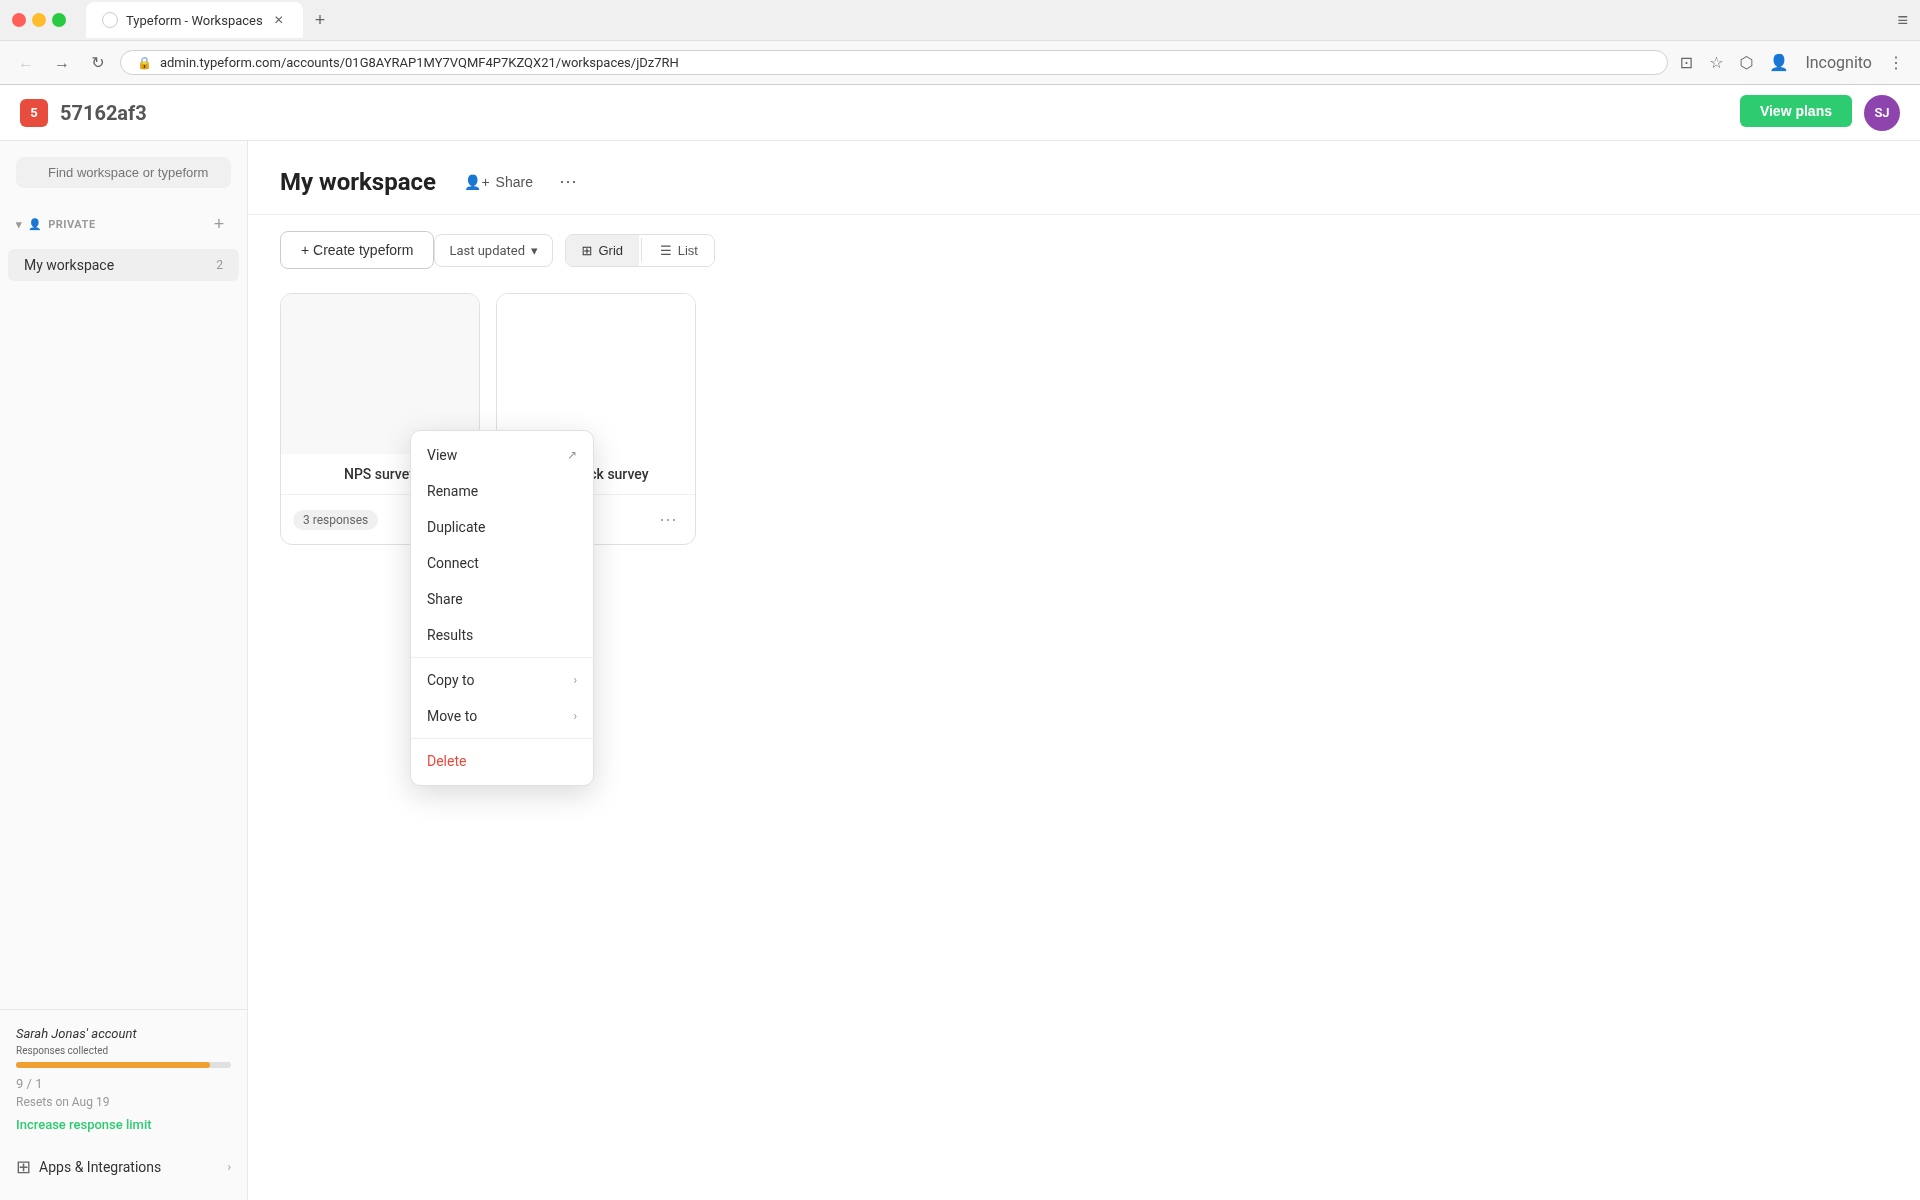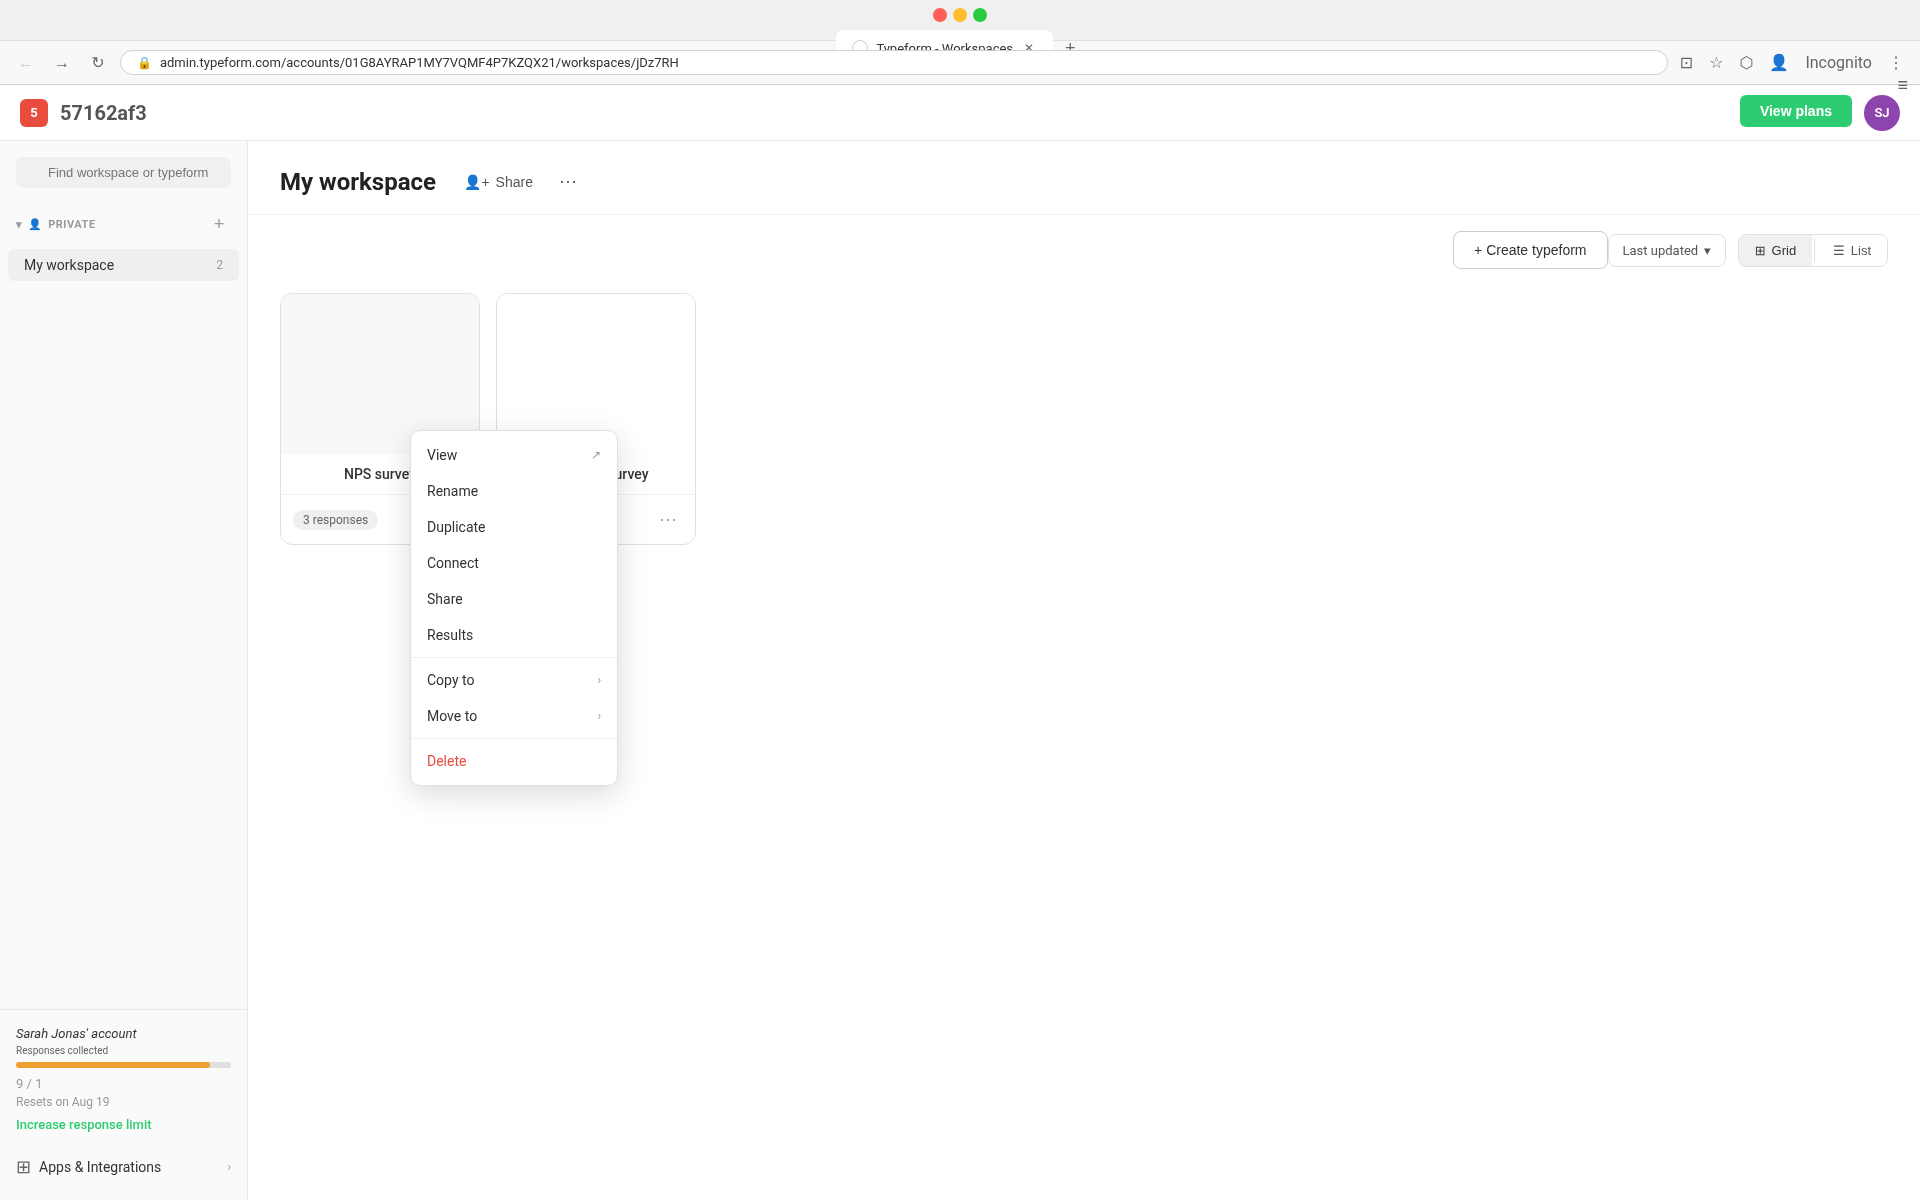--- a/index.html
+++ b/index.html
@@ -1,20 +1,20 @@
 <!DOCTYPE html>
 <html><head>
   <meta charset="utf-8">
   <style>
     * { margin: 0; padding: 0; box-sizing: border-box; }
     body { font-family: -apple-system, BlinkMacSystemFont, 'Segoe UI', Roboto, sans-serif; background: #fff; width: 1920px; height: 1200px; overflow: hidden; }
 
     
     .browser-chrome { background: #f0f0f0; border-bottom: 1px solid #d0d0d0; }
-    .browser-titlebar { display: flex; align-items: center; padding: 8px 12px; gap: 8px; height: 40px; flex-direction: column; }
+    .browser-titlebar { display: flex; align-items: center; padding: 8px 12px; gap: 8px; height: 40px; }
     .traffic-lights { display: flex; gap: 6px; align-items: center; }
     .traffic-light { width: 14px; height: 14px; border-radius: 50%; }
     .traffic-light.red { background: #ff5f57; }
     .traffic-light.yellow { background: #ffbd2e; }
     .traffic-light.green { background: #28ca41; }
     .tab-bar { display: flex; align-items: center; gap: 4px; padding: 0 12px; }
     .tab { display: flex; align-items: center; gap: 8px; background: #fff; border-radius: 8px 8px 0 0; padding: 6px 16px; font-size: 13px; color: #333; min-width: 200px; height: 36px; }
     .tab-icon { width: 16px; height: 16px; border-radius: 50%; border: 1px solid #ccc; }
     .tab-close { margin-left: auto; color: #666; font-size: 12px; cursor: pointer; width: 16px; height: 16px; display: flex; align-items: center; justify-content: center; border-radius: 50%; }
     .tab-new { background: none; border: none; font-size: 18px; color: #666; cursor: pointer; padding: 4px 8px; }
@@ -70,41 +70,41 @@
     .apps-label { font-size: 14px; color: #333; flex: 1; }
     .apps-chevron { color: #999; font-size: 12px; }
 
     
     .content { flex: 1; background: #fff; overflow: auto; }
     .content-header { display: flex; align-items: center; padding: 24px 32px 16px; gap: 16px; border-bottom: 1px solid #f0f0f0; }
     .content-title { font-size: 24px; font-weight: 700; color: #222; }
     .content-header-actions { display: flex; align-items: center; gap: 8px; }
     .share-btn { display: flex; align-items: center; gap: 6px; background: none; border: none; font-size: 14px; color: #555; cursor: pointer; padding: 6px 12px; border-radius: 6px; }
     .more-btn { background: none; border: none; color: #555; cursor: pointer; font-size: 18px; padding: 6px; border-radius: 6px; }
-    .content-toolbar { display: flex; align-items: center; padding: 16px 32px; justify-content: flex-end; }
+    .content-toolbar { display: flex; align-items: center; padding: 16px 32px; justify-content: flex-start; }
     .create-btn { display: flex; align-items: center; gap: 6px; background: #fff; border: 1px solid #ccc; border-radius: 8px; padding: 10px 20px; font-size: 14px; color: #333; cursor: pointer; font-weight: 500; }
     .toolbar-right { display: flex; align-items: center; gap: 12px; }
     .sort-dropdown { display: flex; align-items: center; gap: 6px; background: #fff; border: 1px solid #e0e0e0; border-radius: 8px; padding: 8px 14px; font-size: 13px; color: #555; cursor: pointer; }
     .view-toggle { display: flex; align-items: center; gap: 2px; border: 1px solid #e0e0e0; border-radius: 8px; overflow: hidden; }
     .view-toggle-btn { display: flex; align-items: center; gap: 6px; background: #fff; border: none; padding: 8px 16px; font-size: 13px; color: #555; cursor: pointer; }
     .view-toggle-btn.active { background: #f0f0f0; color: #333; font-weight: 500; }
     .view-toggle-divider { width: 1px; background: #e0e0e0; height: 24px; }
 
     
     .forms-grid { display: flex; flex-wrap: wrap; gap: 16px; padding: 8px 32px 32px; }
     .form-card { width: 200px; background: #fff; border: 1px solid #e0e0e0; border-radius: 12px; overflow: hidden; cursor: pointer; }
     .form-card-preview { height: 160px; background: #f8f8f8; display: flex; align-items: center; justify-content: center; }
     .form-card-footer { padding: 12px; display: flex; align-items: center; justify-content: space-between; border-top: 1px solid #f0f0f0; }
     .form-card-title { font-size: 14px; color: #333; font-weight: 500; text-align: center; padding: 12px; }
     .form-card-responses { font-size: 12px; color: #666; background: #f0f0f0; border-radius: 12px; padding: 3px 10px; }
     .form-card-menu { background: none; border: none; color: #999; font-size: 18px; cursor: pointer; padding: 2px 6px; border-radius: 4px; }
     .feedback-card .form-card-preview { background: #fff; }
 
     
-    .context-menu { position: absolute; background: #fff; border: 1px solid #e0e0e0; border-radius: 10px; box-shadow: 0 8px 30px rgba(0,0,0,0.15); width: 208px; padding: 6px 0; z-index: 100; top: 430px; left: 410px; }
+    .context-menu { position: absolute; background: #fff; border: 1px solid #e0e0e0; border-radius: 10px; box-shadow: 0 8px 30px rgba(0,0,0,0.15); width: 184px; padding: 6px 0; z-index: 100; top: 430px; left: 410px; }
     .context-menu-item { display: flex; align-items: center; justify-content: space-between; padding: 10px 16px; font-size: 14px; color: #333; cursor: pointer; }
     .context-menu-item.danger { color: #e74c3c; }
     .context-menu-divider { border: none; border-top: 1px solid #f0f0f0; margin: 4px 0; }
     .context-menu-item-view { display: flex; align-items: center; gap: 8px; }
     .context-menu-arrow { color: #999; font-size: 12px; }
     .external-icon { font-size: 12px; color: #999; }
   </style>
 </head>
 <body>
 

